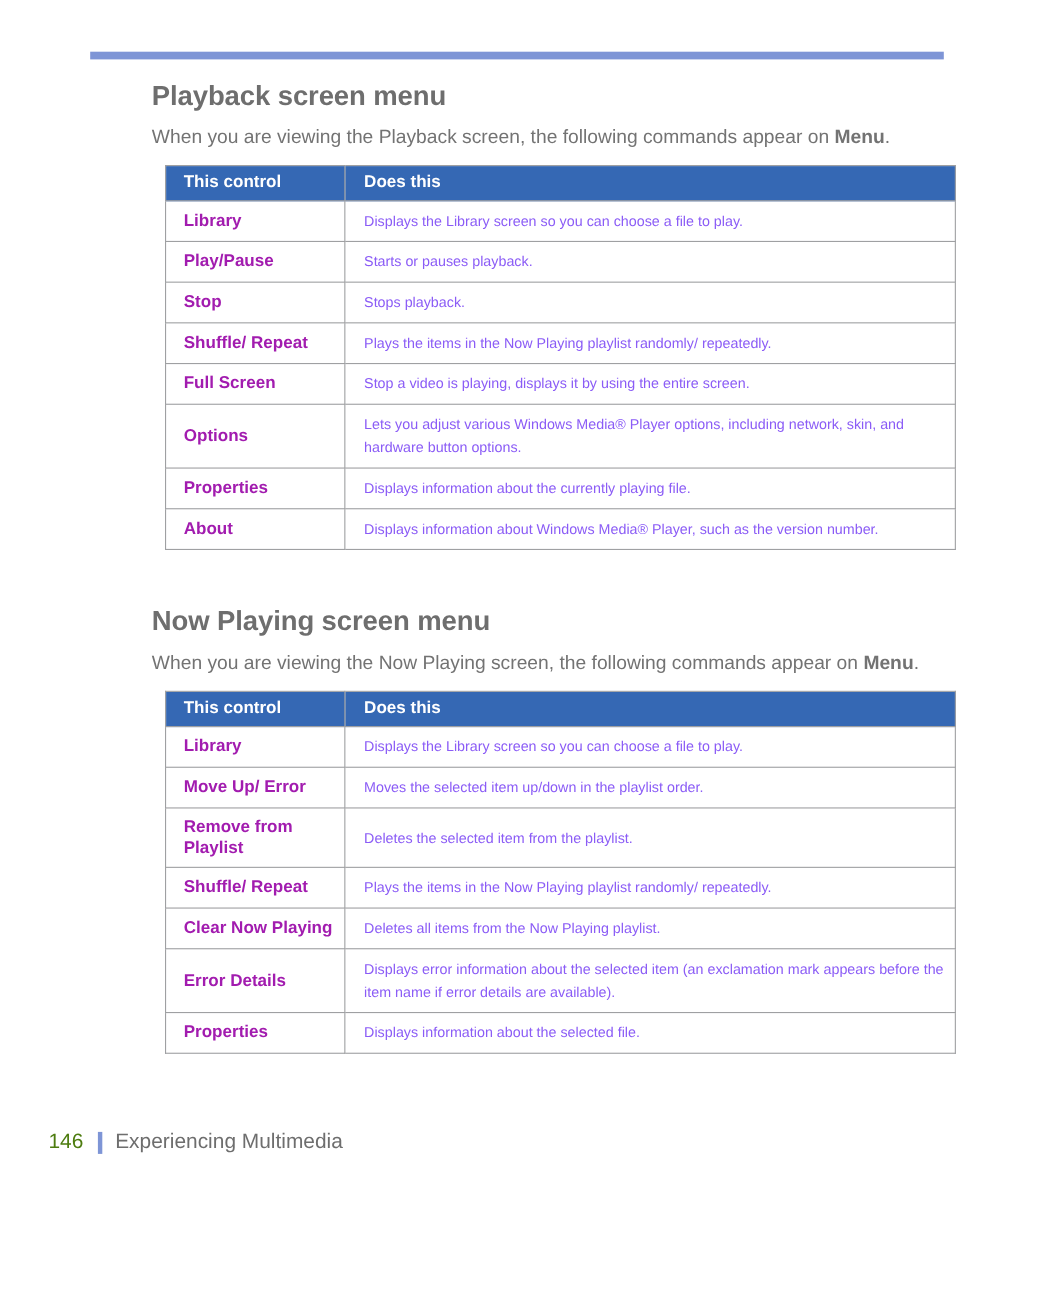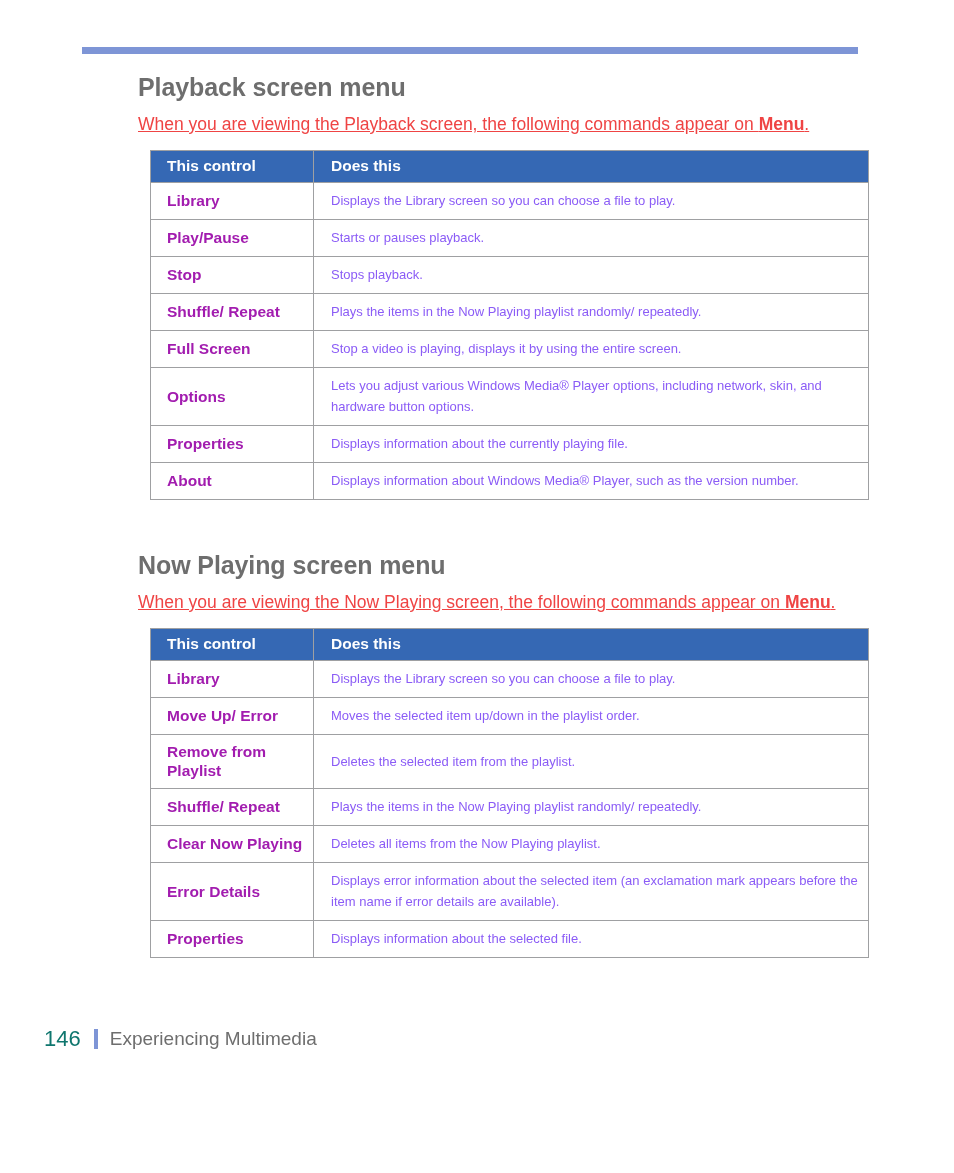--- a/index.html
+++ b/index.html
@@ -46,24 +46,23 @@
     line-height: 30px;
     font-weight: bold;
     color: #6e6e6e;
     margin: 0 0 10px 0;
     letter-spacing: -0.1px;
   }
 
   p.section-intro {
     font-size: 17.5px;
     line-height: 24px;
-    color: #ef4444;
+    color: #737373;
     margin: 0 0 14px 0;
     max-width: 700px;
-    text-decoration: underline;
   }
   p.section-intro .bold-inline {
     font-weight: bold;
   }
 
   
   table.menu-table {
     border-collapse: collapse;
     width: 718px;
     table-layout: fixed;
@@ -122,22 +121,22 @@
   
   .footer {
     position: absolute;
     left: 44px;
     bottom: 33px;
     display: flex;
     align-items: center;
     height: 26px;
   }
   .footer .page-number {
-    font-size: 22px;
-    color: #0f766e;
+    font-size: 19px;
+    color: #4d7c0f;
     line-height: 26px;
   }
   .footer .footer-divider {
     width: 4px;
     height: 20px;
     background: #7e95d6;
     margin: 0 12px 0 13px;
     flex: 0 0 auto;
   }
   .footer .footer-title {

